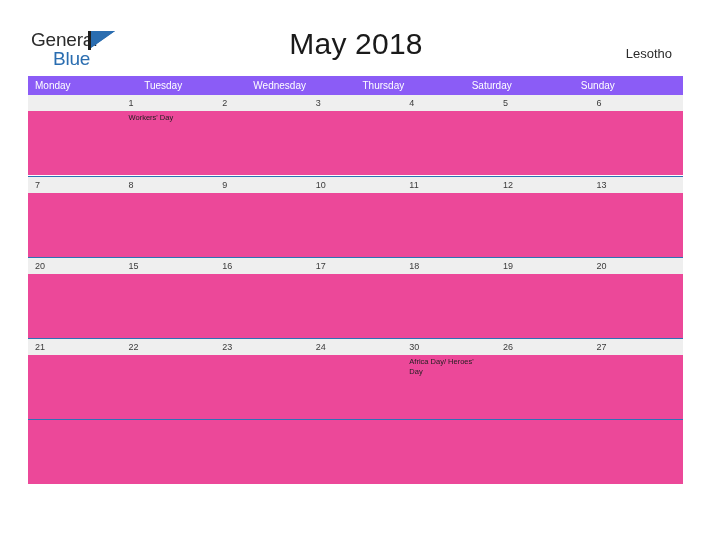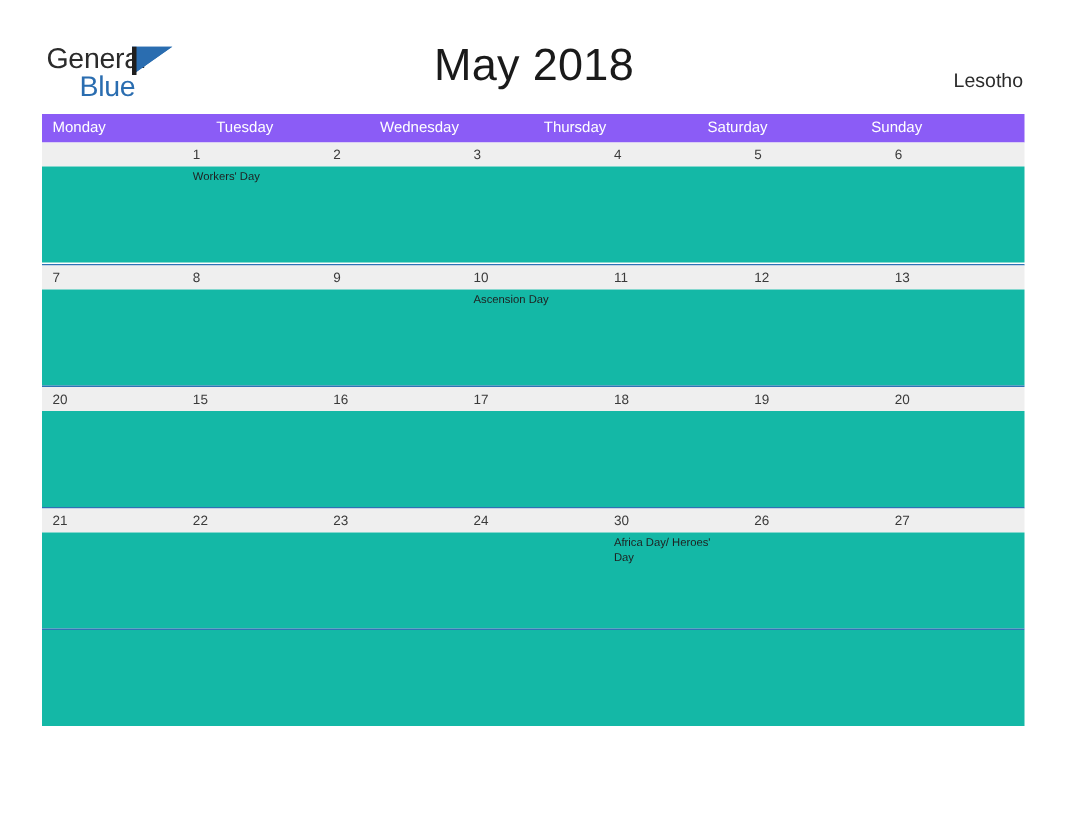--- a/index.html
+++ b/index.html
@@ -68,21 +68,21 @@
     width: 712px;
     text-align: center;
     font-size: 30px;
     color: #1a1a1a;
     font-family: "Liberation Sans", sans-serif;
     letter-spacing: 0.2px;
   }
 
   .country {
     position: absolute;
-    right: 30px;
+    right: 40px;
     top: 46px;
     font-size: 13px;
     color: #2b2b2b;
     font-family: "Liberation Sans", sans-serif;
   }
 
   
   .calendar {
     position: absolute;
     left: 28px;
@@ -130,21 +130,21 @@
     line-height: 16px;
     color: #3a3a3a;
     padding-left: 7px;
     box-sizing: border-box;
     font-family: "Liberation Sans", sans-serif;
   }
   .week-row .event-band {
     display: flex;
     width: 655px;
     height: 64px;
-    background: #14b8a6;
+    background: #ec4899;
   }
   .event-cell {
     flex: 1 1 0;
     padding: 2px 8px 0 7px;
     box-sizing: border-box;
     font-size: 7.5px;
     line-height: 10px;
     color: #1f1f1f;
     font-family: "Liberation Sans", sans-serif;
     overflow: hidden;
@@ -215,23 +215,20 @@
           <div class="daynum-cell">9</div>
           <div class="daynum-cell">10</div>
           <div class="daynum-cell">11</div>
           <div class="daynum-cell">12</div>
           <div class="daynum-cell">13</div>
         </div>
         <div class="event-band">
           <div class="event-cell"></div>
           <div class="event-cell"></div>
           <div class="event-cell"></div>
-          <div class="event-cell">
-            <span class="evt">Ascension Day</span>
-          </div>
           <div class="event-cell"></div>
           <div class="event-cell"></div>
           <div class="event-cell"></div>
         </div>
       </div>
       <div class="week-row">
         <div class="daynum-band">
           <div class="daynum-cell">20</div>
           <div class="daynum-cell">15</div>
           <div class="daynum-cell">16</div>

